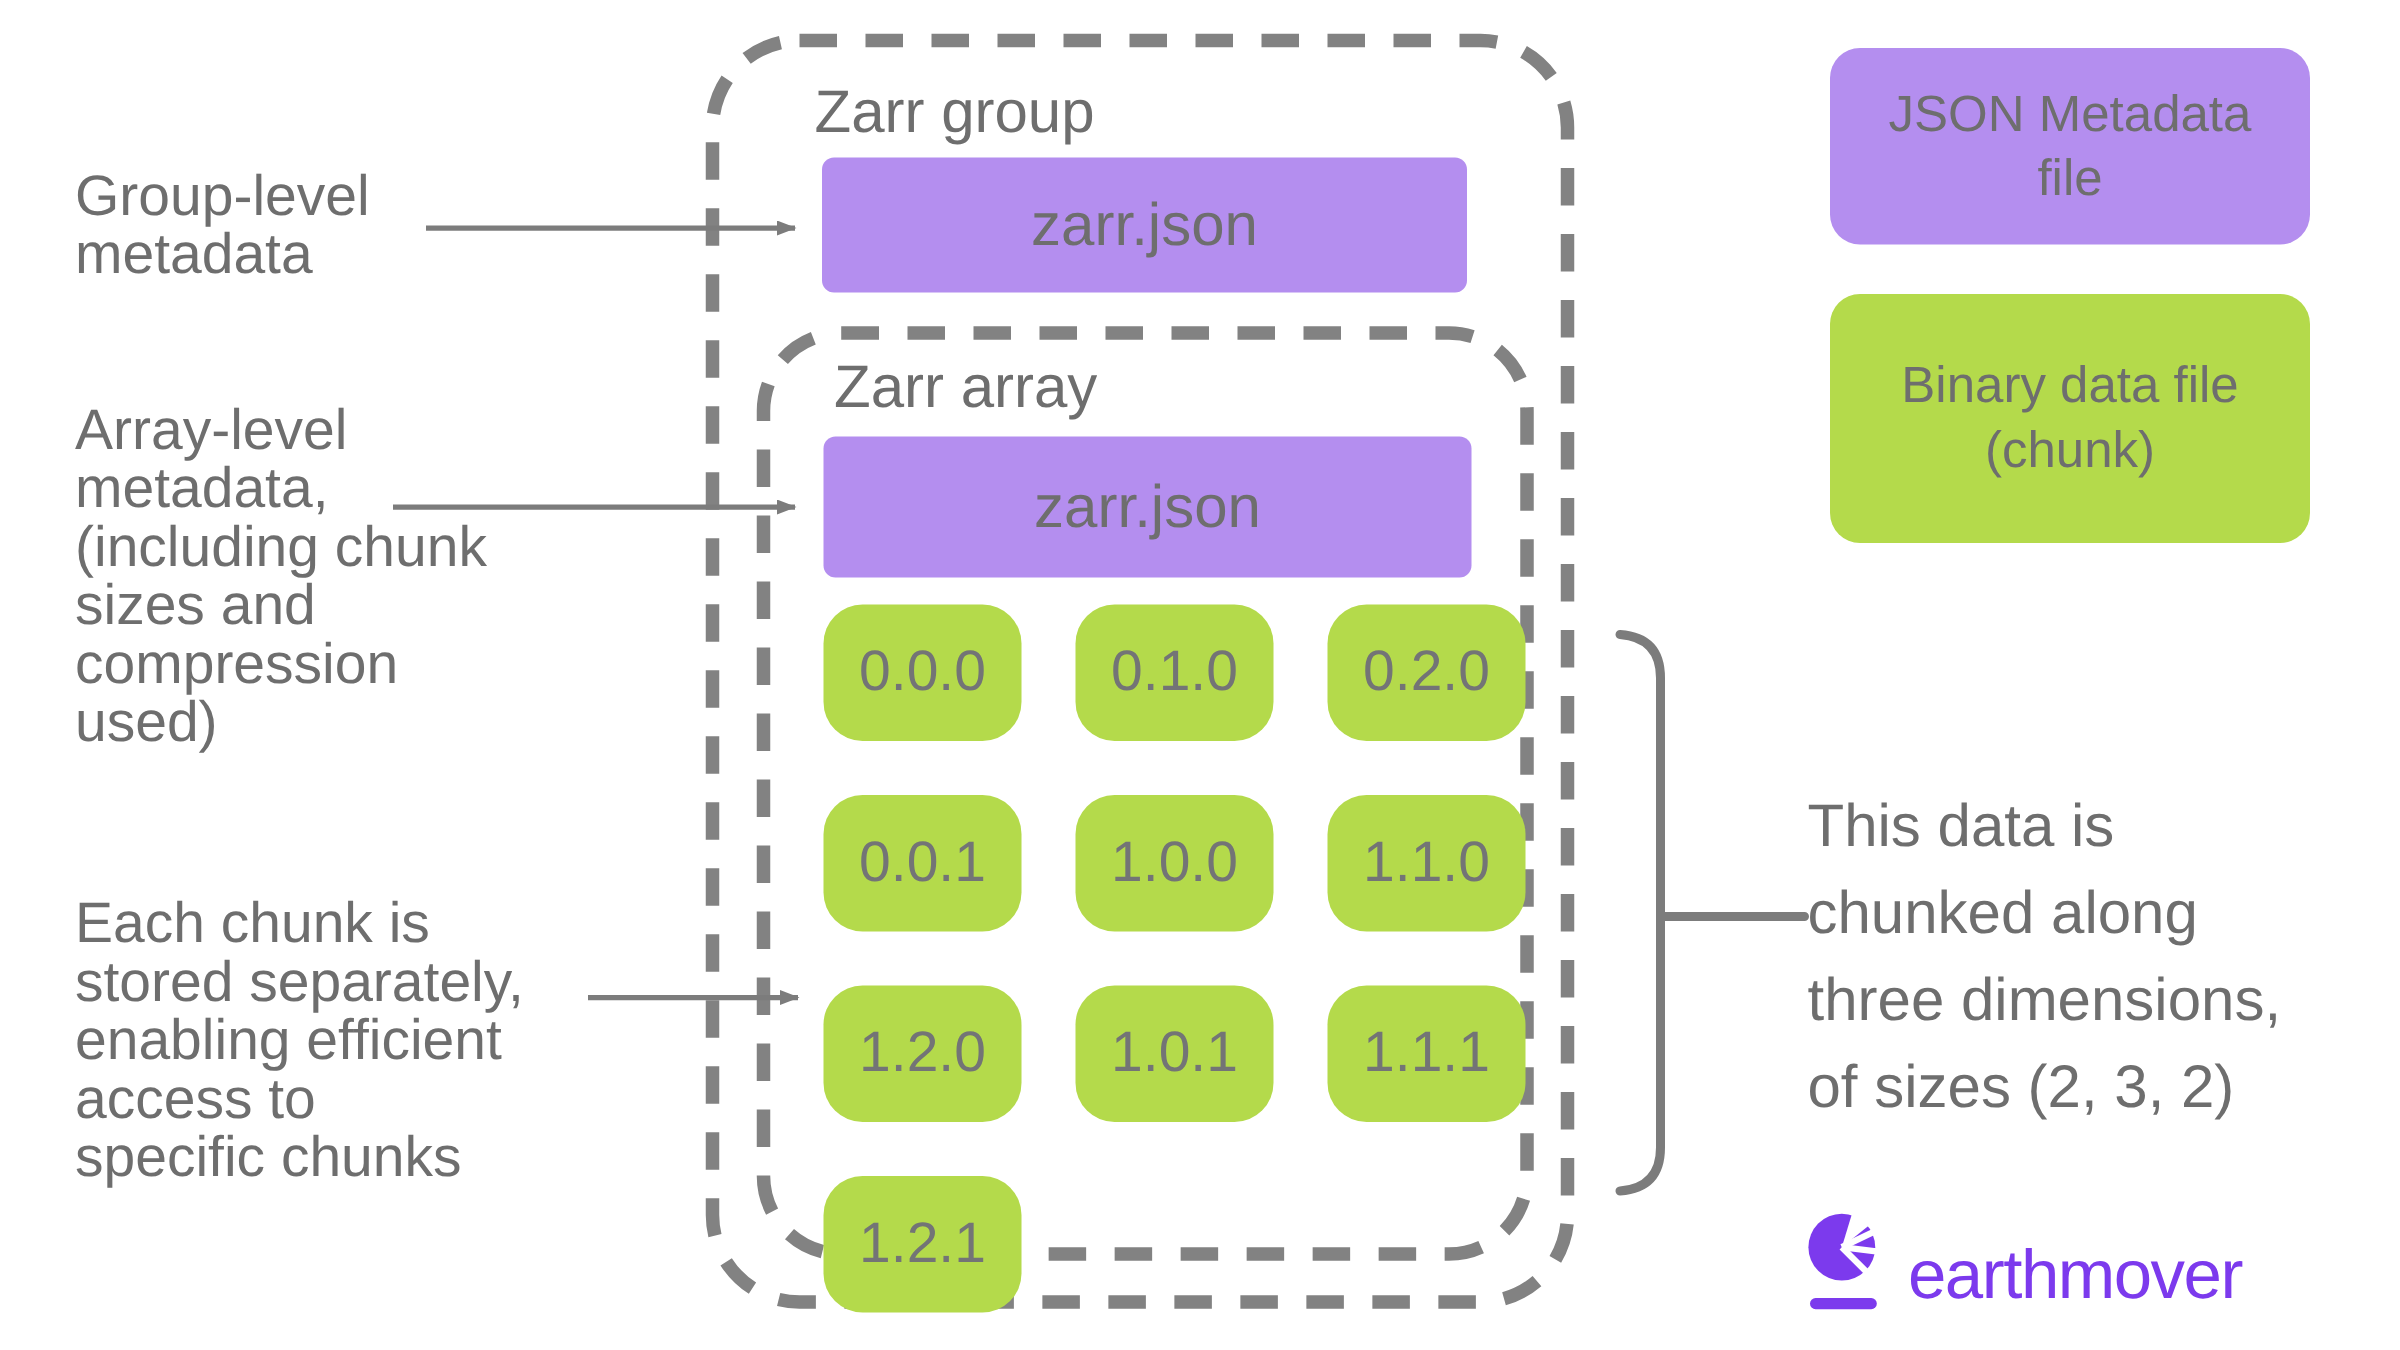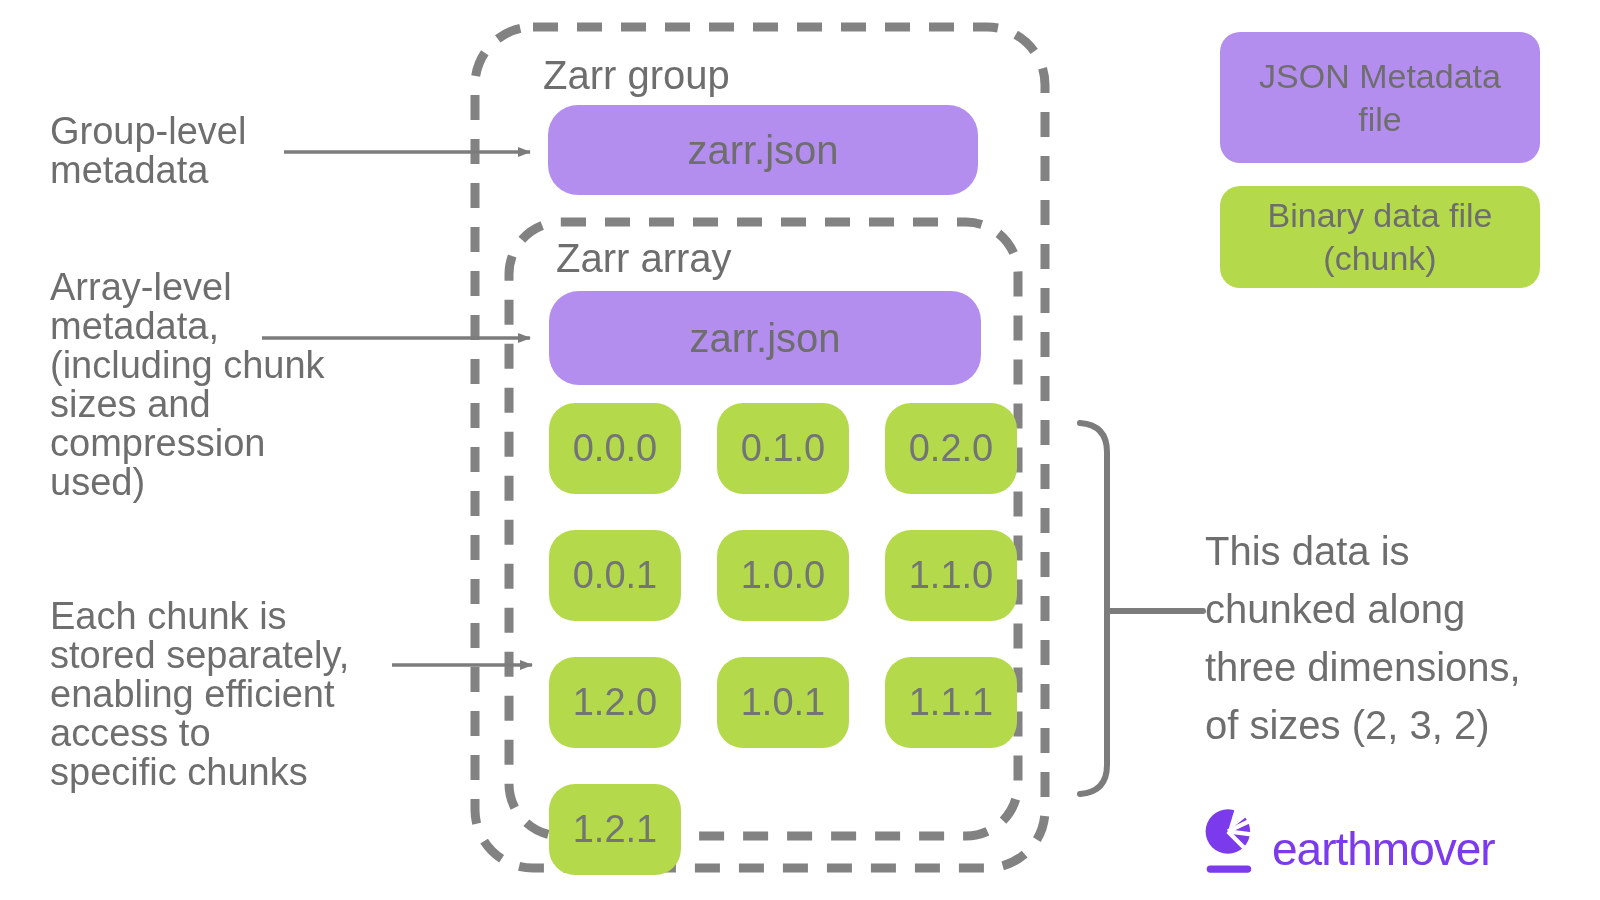--- a/index.html
+++ b/index.html
@@ -20,21 +20,21 @@
   }
   .canvas{position:absolute;inset:0;width:1600px;height:900px;}
   svg.overlay{position:absolute;left:0;top:0;width:1600px;height:900px;pointer-events:none;}
 
   .box-title{
     position:absolute;
     font-size:40px;line-height:44px;color:var(--text-gray);
     white-space:pre-line;
   }
   .meta-box{
-    position:absolute;background:var(--purple);border-radius:30px;
+    position:absolute;background:var(--purple);border-radius:8px;
     display:flex;align-items:center;justify-content:center;
     font-size:40px;color:var(--text-gray);
   }
   .chunk-grid{
     position:absolute;left:549px;top:403px;
     display:grid;
     grid-template-columns:repeat(3,132px);
     grid-template-rows:repeat(4,91px);
     column-gap:18px;row-gap:17px;gap:36px;
   }
@@ -53,21 +53,21 @@
     font-size:40px;line-height:58px;color:var(--text-gray);
     white-space:pre-line;
   }
   .legend-box{
     position:absolute;left:1220px;width:320px;border-radius:20px;
     display:flex;align-items:center;justify-content:center;text-align:center;
     font-size:34px;line-height:43px;color:var(--text-gray);
     white-space:pre-line;
   }
   .legend-json{top:32px;height:131px;background:var(--purple);}
-  .legend-binary{top:186px;height:102px;background:var(--green);}
+  .legend-binary{top:196px;height:166px;background:var(--green);}
   .logo{
     position:absolute;left:1204px;top:806px;width:360px;height:70px;
     display:flex;align-items:flex-end;
   }
   .logo-word{
     position:absolute;left:68px;top:16px;
     font-size:46px;font-weight:normal;letter-spacing:-1px;color:var(--brand);
   }
 </style>
 </head>

